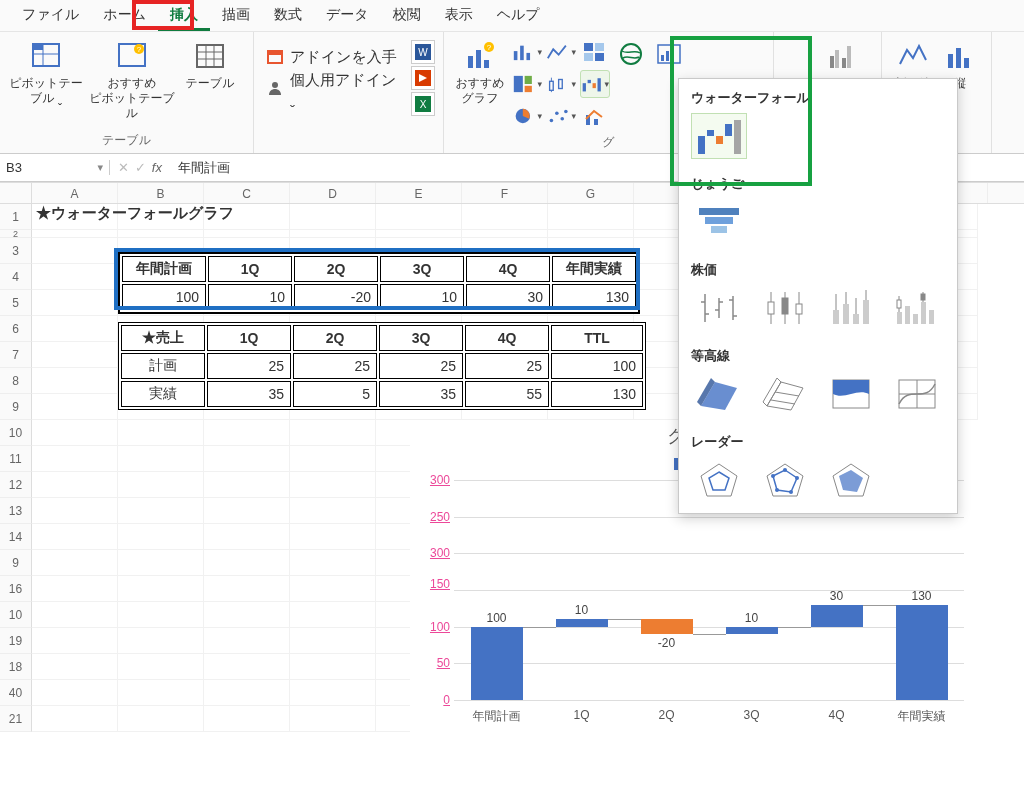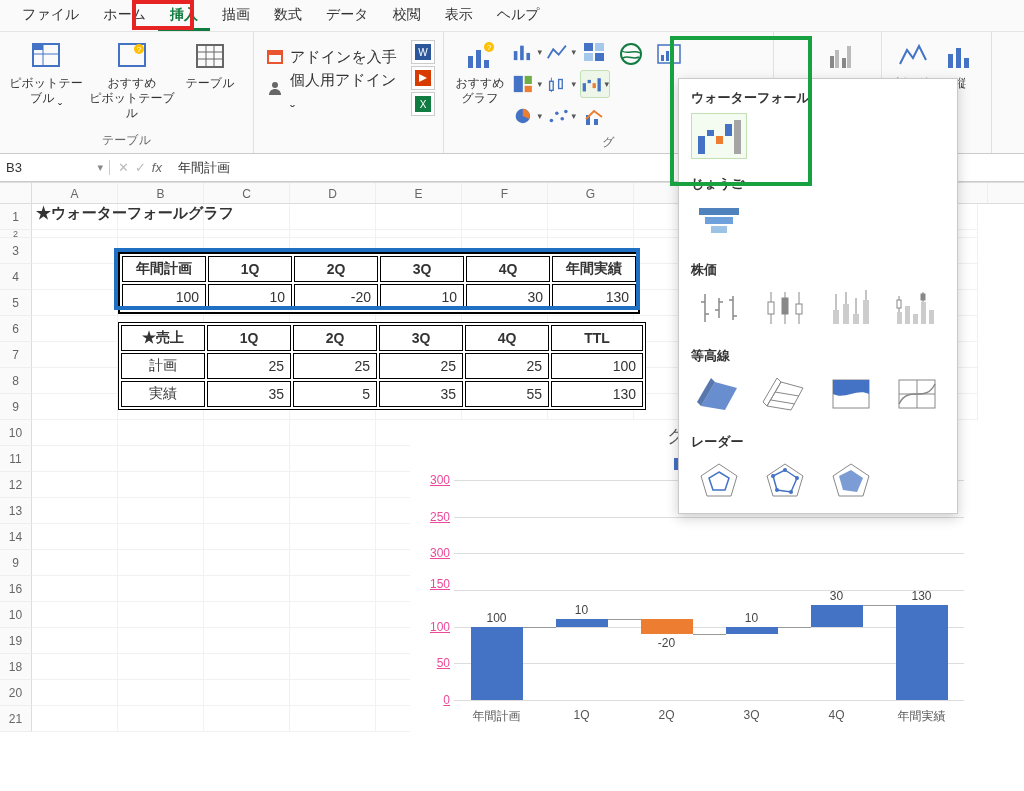--- a/index.html
+++ b/index.html
@@ -809,21 +809,21 @@
         <div class="cell"></div>
         <div class="cell"></div>
         <div class="cell"></div>
         <div class="cell"></div>
         <div class="cell"></div>
         <div class="cell"></div>
         <div class="cell"></div>
         <div class="cell"></div>
       </div>
       <div class="row">
-        <div class="rowhead">20</div>
+        <div class="rowhead">40</div>
         <div class="cell"></div>
         <div class="cell"></div>
         <div class="cell"></div>
         <div class="cell"></div>
         <div class="cell"></div>
         <div class="cell"></div>
         <div class="cell"></div>
         <div class="cell"></div>
         <div class="cell"></div>
         <div class="cell"></div>

